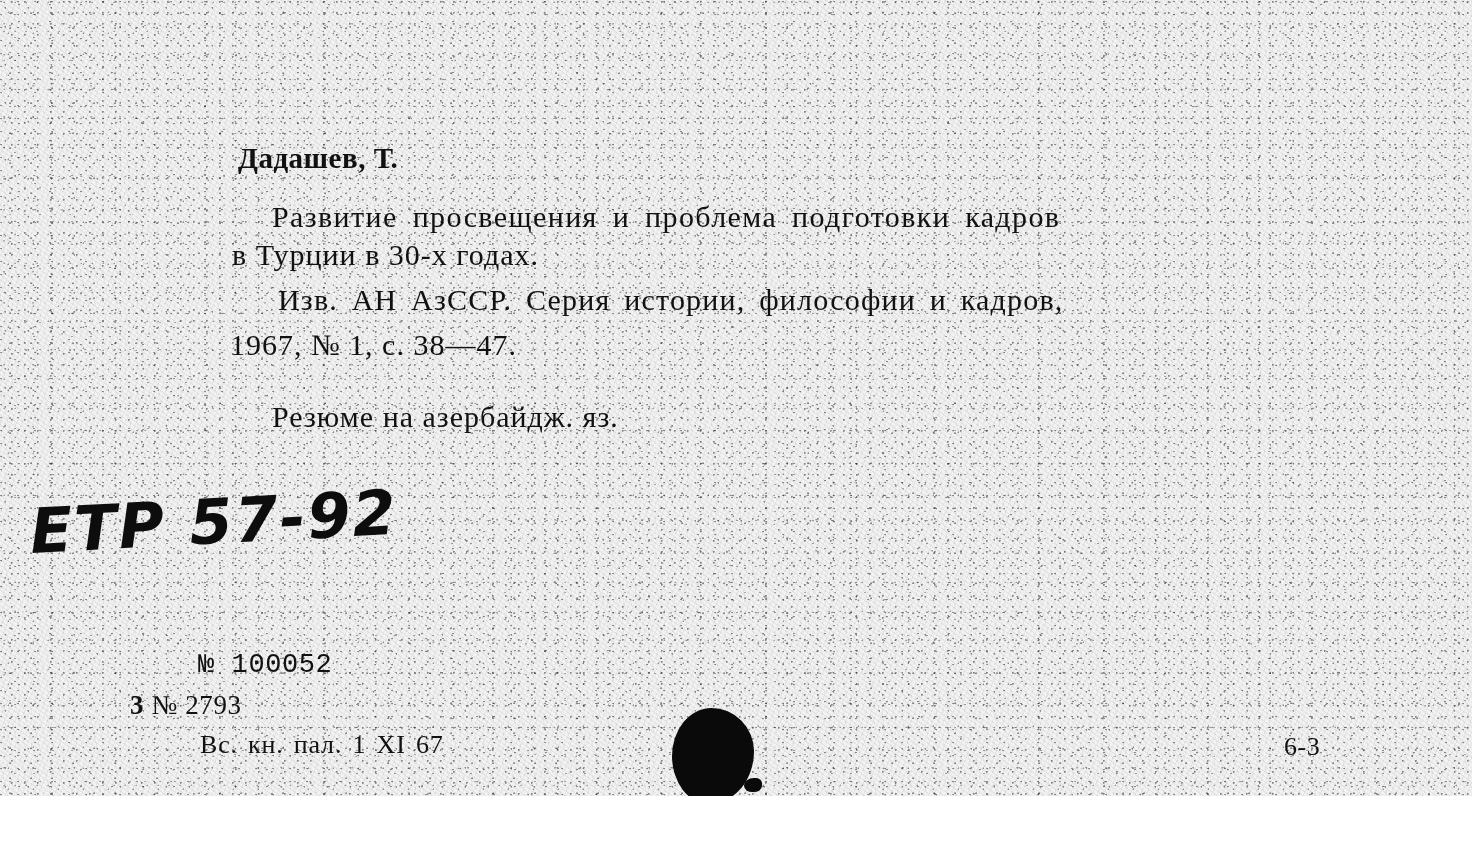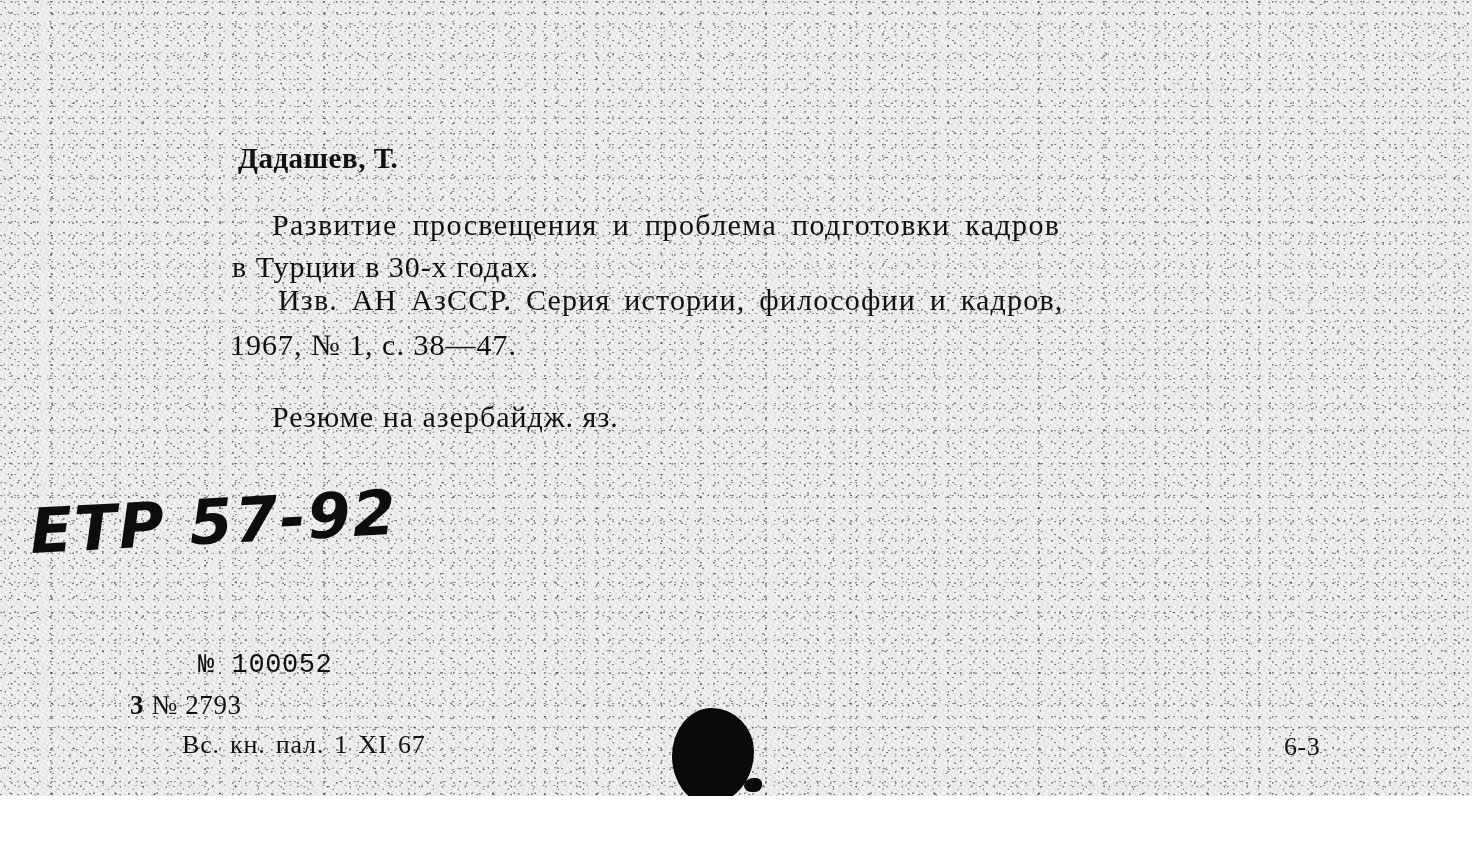--- a/index.html
+++ b/index.html
@@ -50,31 +50,30 @@
   }
   #author {
     left: 238px;
     top: 142px;
     font-size: 29px;
     font-weight: bold;
     letter-spacing: 0.5px;
   }
   #title-line-1 {
     left: 272px;
-    top: 208px;
+    top: 200px;
     font-size: 30px;
     letter-spacing: 1.4px;
     word-spacing: 6px;
   }
   #title-line-2 {
     left: 232px;
     top: 238px;
     font-size: 30px;
     letter-spacing: 1.0px;
-    margin-top: 12px;
   }
   #source-line-1 {
     left: 278px;
     top: 283px;
     font-size: 30px;
     letter-spacing: 1.2px;
     word-spacing: 5px;
   }
   #source-line-2 {
     left: 230px;
@@ -110,21 +109,21 @@
     font-family: Liberation Mono, monospace;
   }
   #register-number {
     left: 130px;
     top: 690px;
     font-size: 27px;
     letter-spacing: 0.6px;
   }
   #register-number b { font-weight: bold; }
   #chamber-line {
-    left: 182px;
+    left: 200px;
     top: 730px;
     font-size: 26px;
     letter-spacing: 0.8px;
     word-spacing: 3px;
   }
   #code-right {
     left: 1284px;
     top: 732px;
     font-size: 26px;
     letter-spacing: 0.5px;

